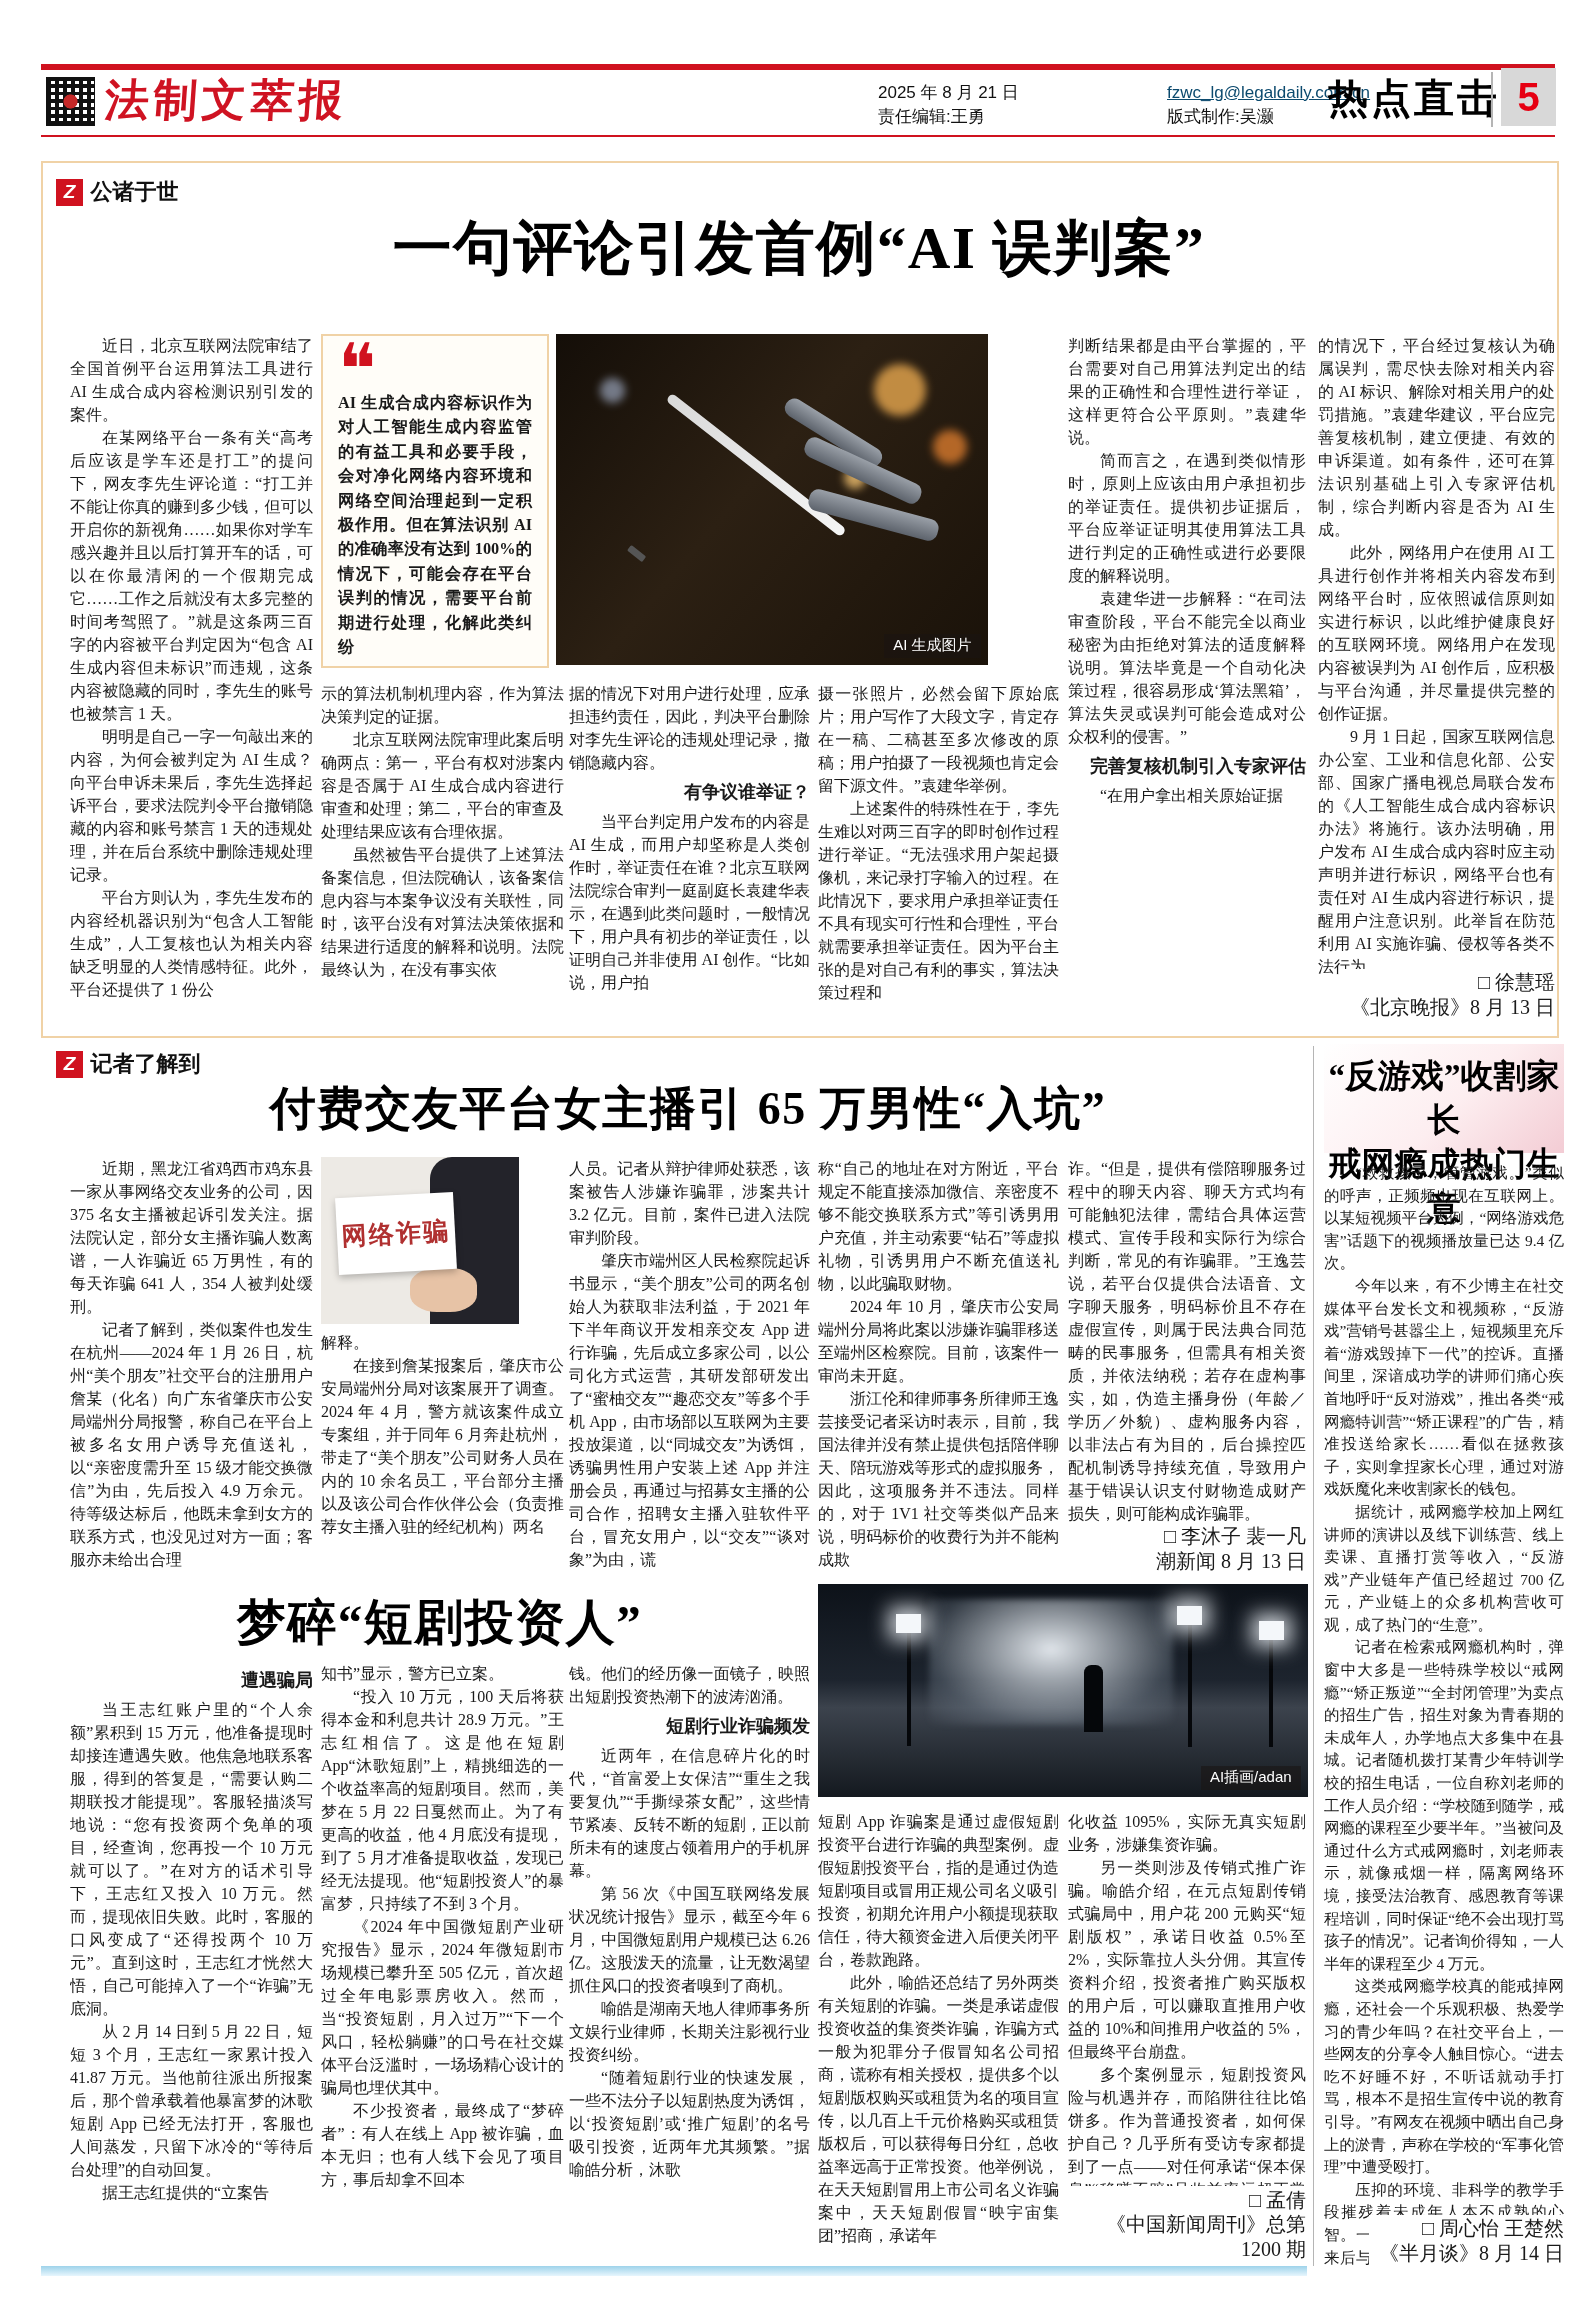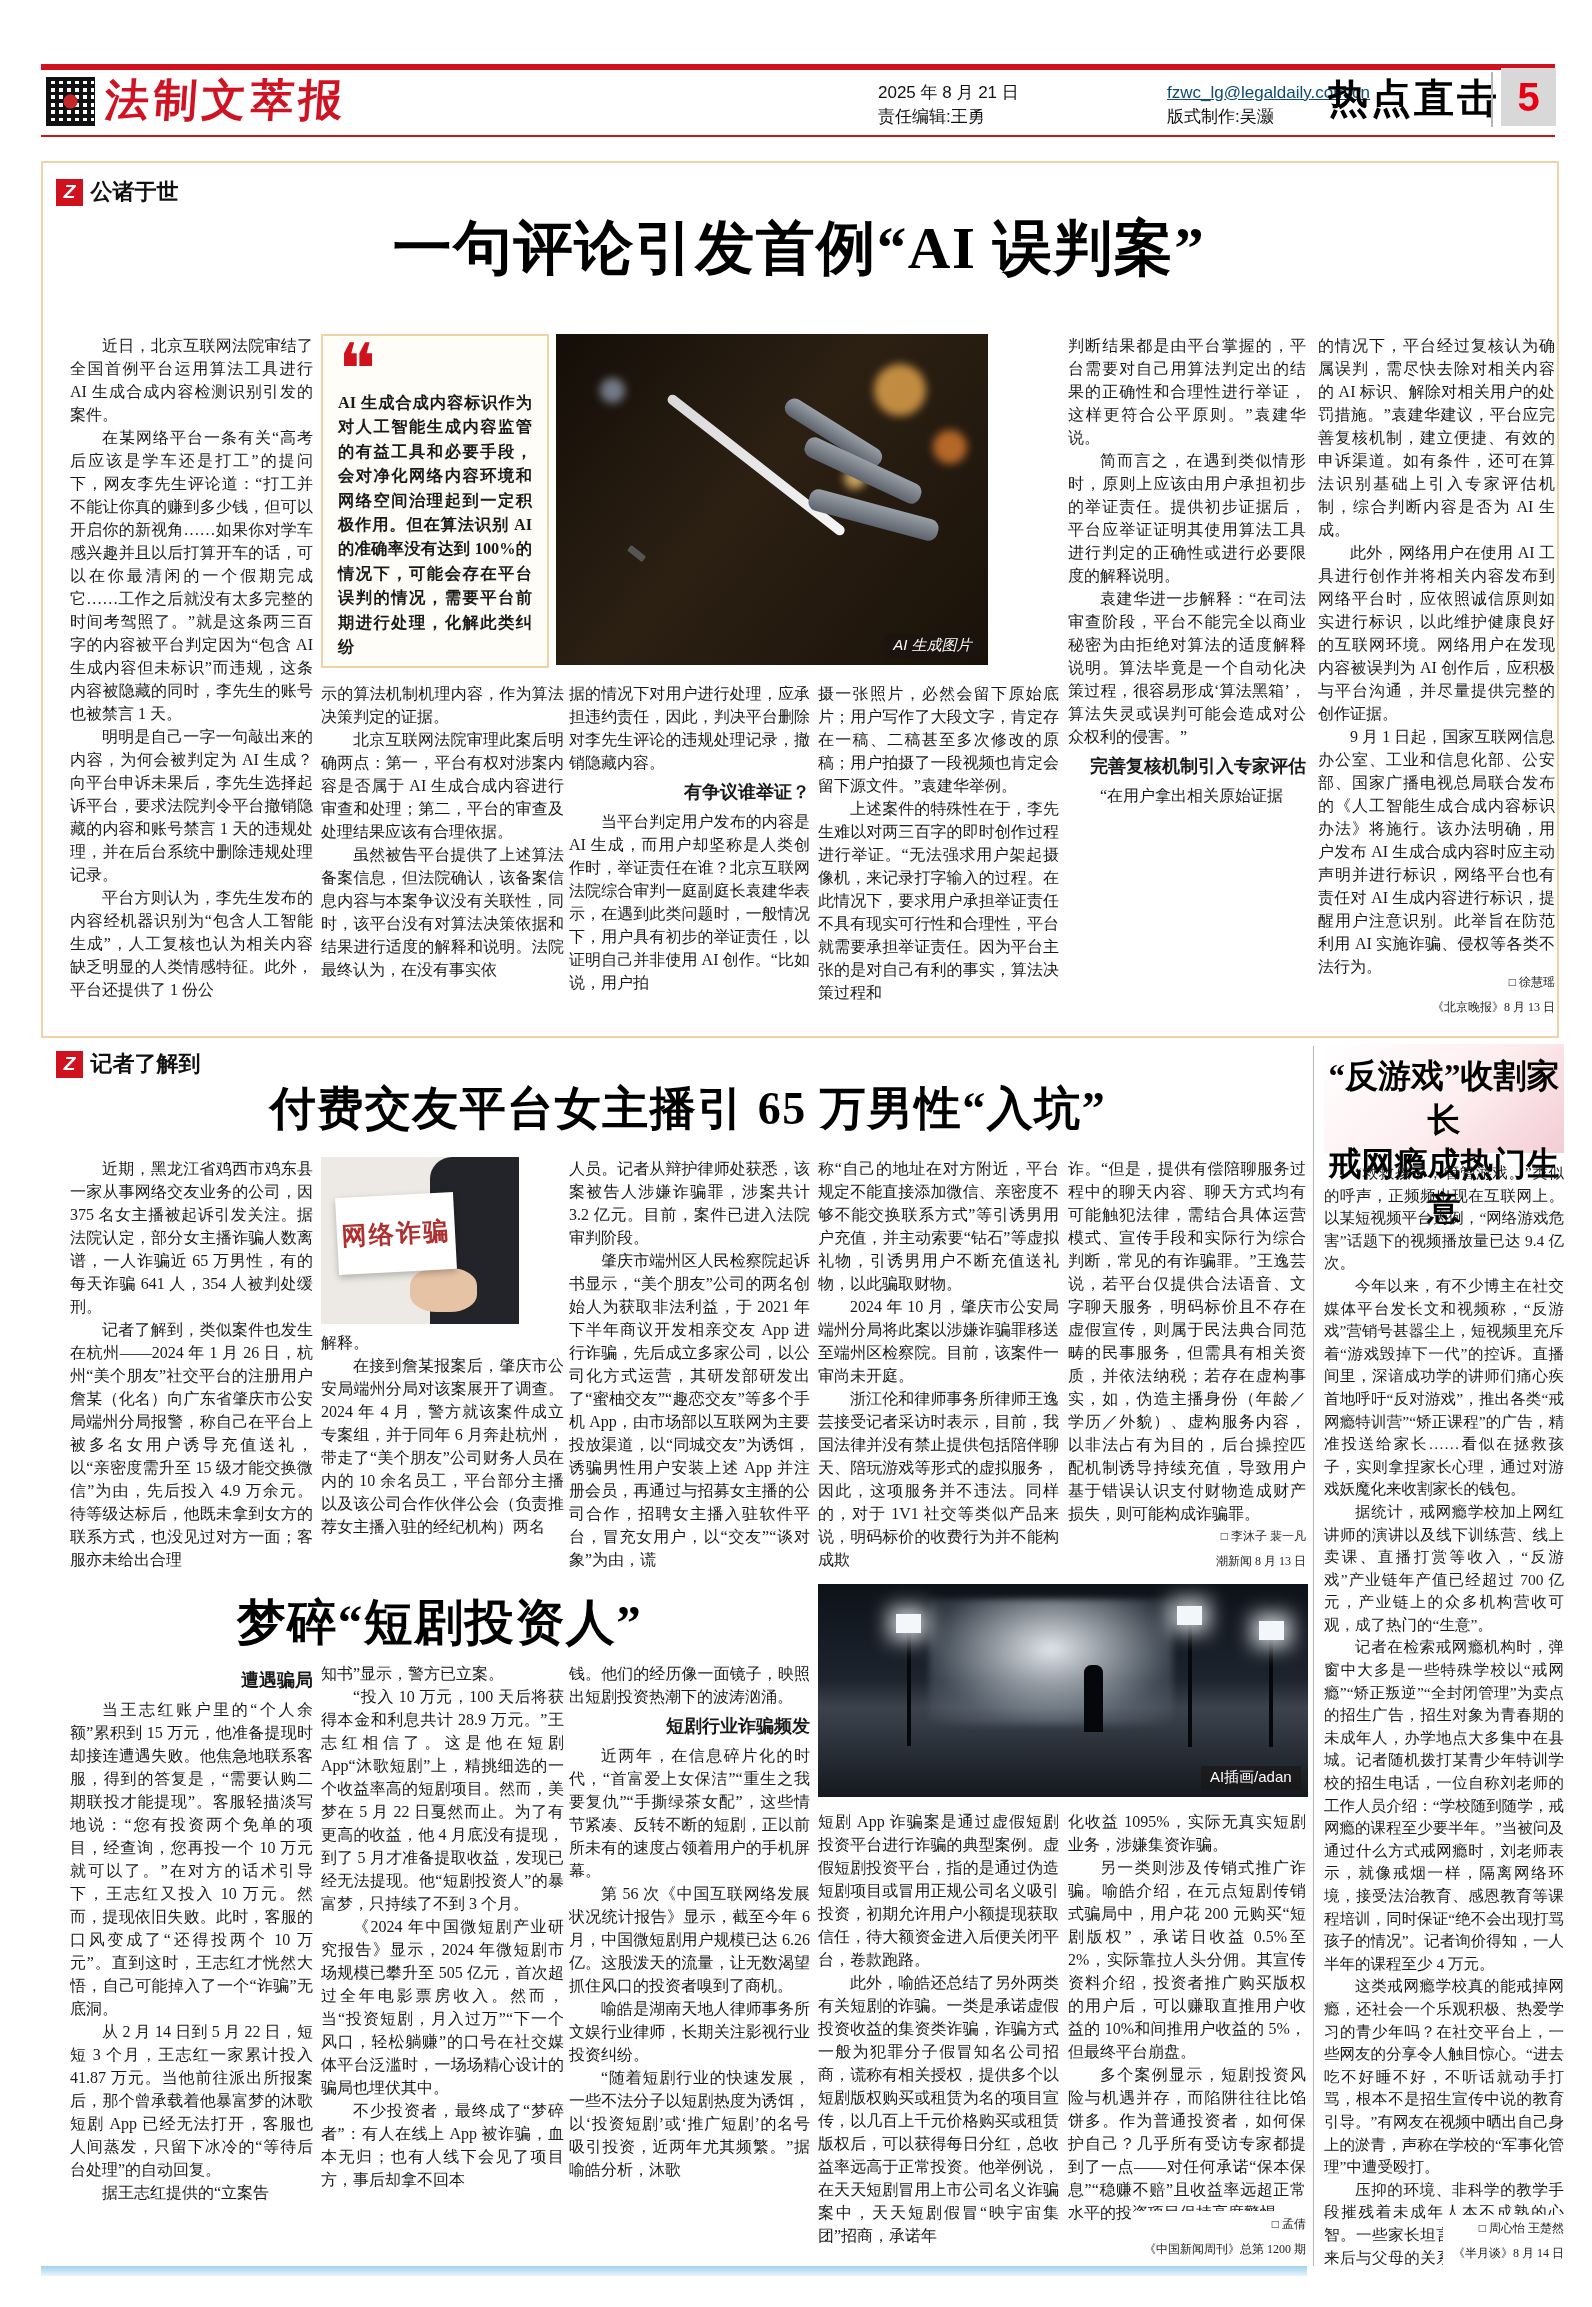--- a/index.html
+++ b/index.html
@@ -26,21 +26,21 @@
   
   .a1box{border:2.2px solid #f0d2a6;}
   .headline{font-weight:900;text-align:center;color:#000;}
   
   .col{position:absolute;overflow:hidden;text-align:justify;font-size:16px;line-height:23px;}
   .col p.para{margin:0;text-indent:2em;}
   .col p.cont{text-indent:0;}
   .col .subhead{font-family:"Liberation Sans",sans-serif;font-weight:700;font-size:18px;
                 text-align:right;margin:7.4px 0 6px 0;text-indent:0;}
   .col .bylines{position:absolute;bottom:0;right:0;background:#fff;padding:1.5px 0 0 10.4px;text-align:right;}
-  .col .byline{font-size:12px;line-height:24.4px;}
+  .col .byline{font-size:20px;line-height:24.4px;}
   .sbody{font-size:15.5px;line-height:22.6px;}
   
   .pull{border:2.2px solid #f0d2a6;background:#fffdf8;padding:12px 15px;}
   .pull .qmark{color:#d0121f;font-size:71px;line-height:43px;font-family:"DejaVu Serif",serif;height:43px;}
   .pull .qtext{font-weight:bold;font-size:16.3px;line-height:24.4px;text-align:justify;}
   
   .photo{position:absolute;overflow:hidden;}
   .chip{position:absolute;right:7.4px;bottom:7.4px;background:rgba(25,20,18,.55);color:#fff;
         font-family:"Liberation Sans",sans-serif;font-size:15px;padding:2.2px 9px;}
   .ph1{background:linear-gradient(130deg,#140e08 0%,#2c2013 45%,#1a1209 100%);}
@@ -95,21 +95,21 @@
     <span class="ic">Z</span>
     <span class="tx">公诸于世</span>
   </div>
   <div class="abs headline" style="left:115px;top:209px;width:1368px;font-size:59px;letter-spacing:1.5px;">一句评论引发首例“AI 误判案”</div>
 
   <div class="abs pull" style="left:321px;top:334px;width:194px;height:306px;">
     <div class="qmark">❝</div>
     <div class="qtext">AI 生成合成内容标识作为对人工智能生成内容监管的有益工具和必要手段，会对净化网络内容环境和网络空间治理起到一定积极作用。但在算法识别 AI 的准确率没有达到 100%的情况下，可能会存在平台误判的情况，需要平台前期进行处理，化解此类纠纷</div>
   </div>
 
-  <div class="photo ph1" style="left:556px;top:334px;width:432px;height:331px;font-style:italic;">
+  <div class="photo ph1" style="left:556px;top:334px;width:432px;height:331px;">
     <div class="bokeh" style="left:318px;top:30px;width:52px;height:52px;background:#e8a84f;"></div>
     <div class="bokeh" style="left:377px;top:96px;width:34px;height:34px;background:#d97b2e;"></div>
     <div class="bokeh" style="left:288px;top:133px;width:22px;height:22px;background:#f0c070;"></div>
     <div class="bokeh" style="left:44px;top:44px;width:25px;height:25px;background:#8a93a6;"></div>
     <div class="pen" style="left:89px;top:126px;"></div>
     <div class="pentip" style="left:71px;top:216px;"></div>
     <div class="finger" style="left:222px;top:89px;width:111px;height:19px;transform:rotate(32deg);"></div>
     <div class="finger" style="left:244px;top:126px;width:126px;height:21px;transform:rotate(25deg);"></div>
     <div class="finger" style="left:251px;top:170px;width:133px;height:22px;transform:rotate(15deg);"></div>
     <div class="chip">AI 生成图片</div>

